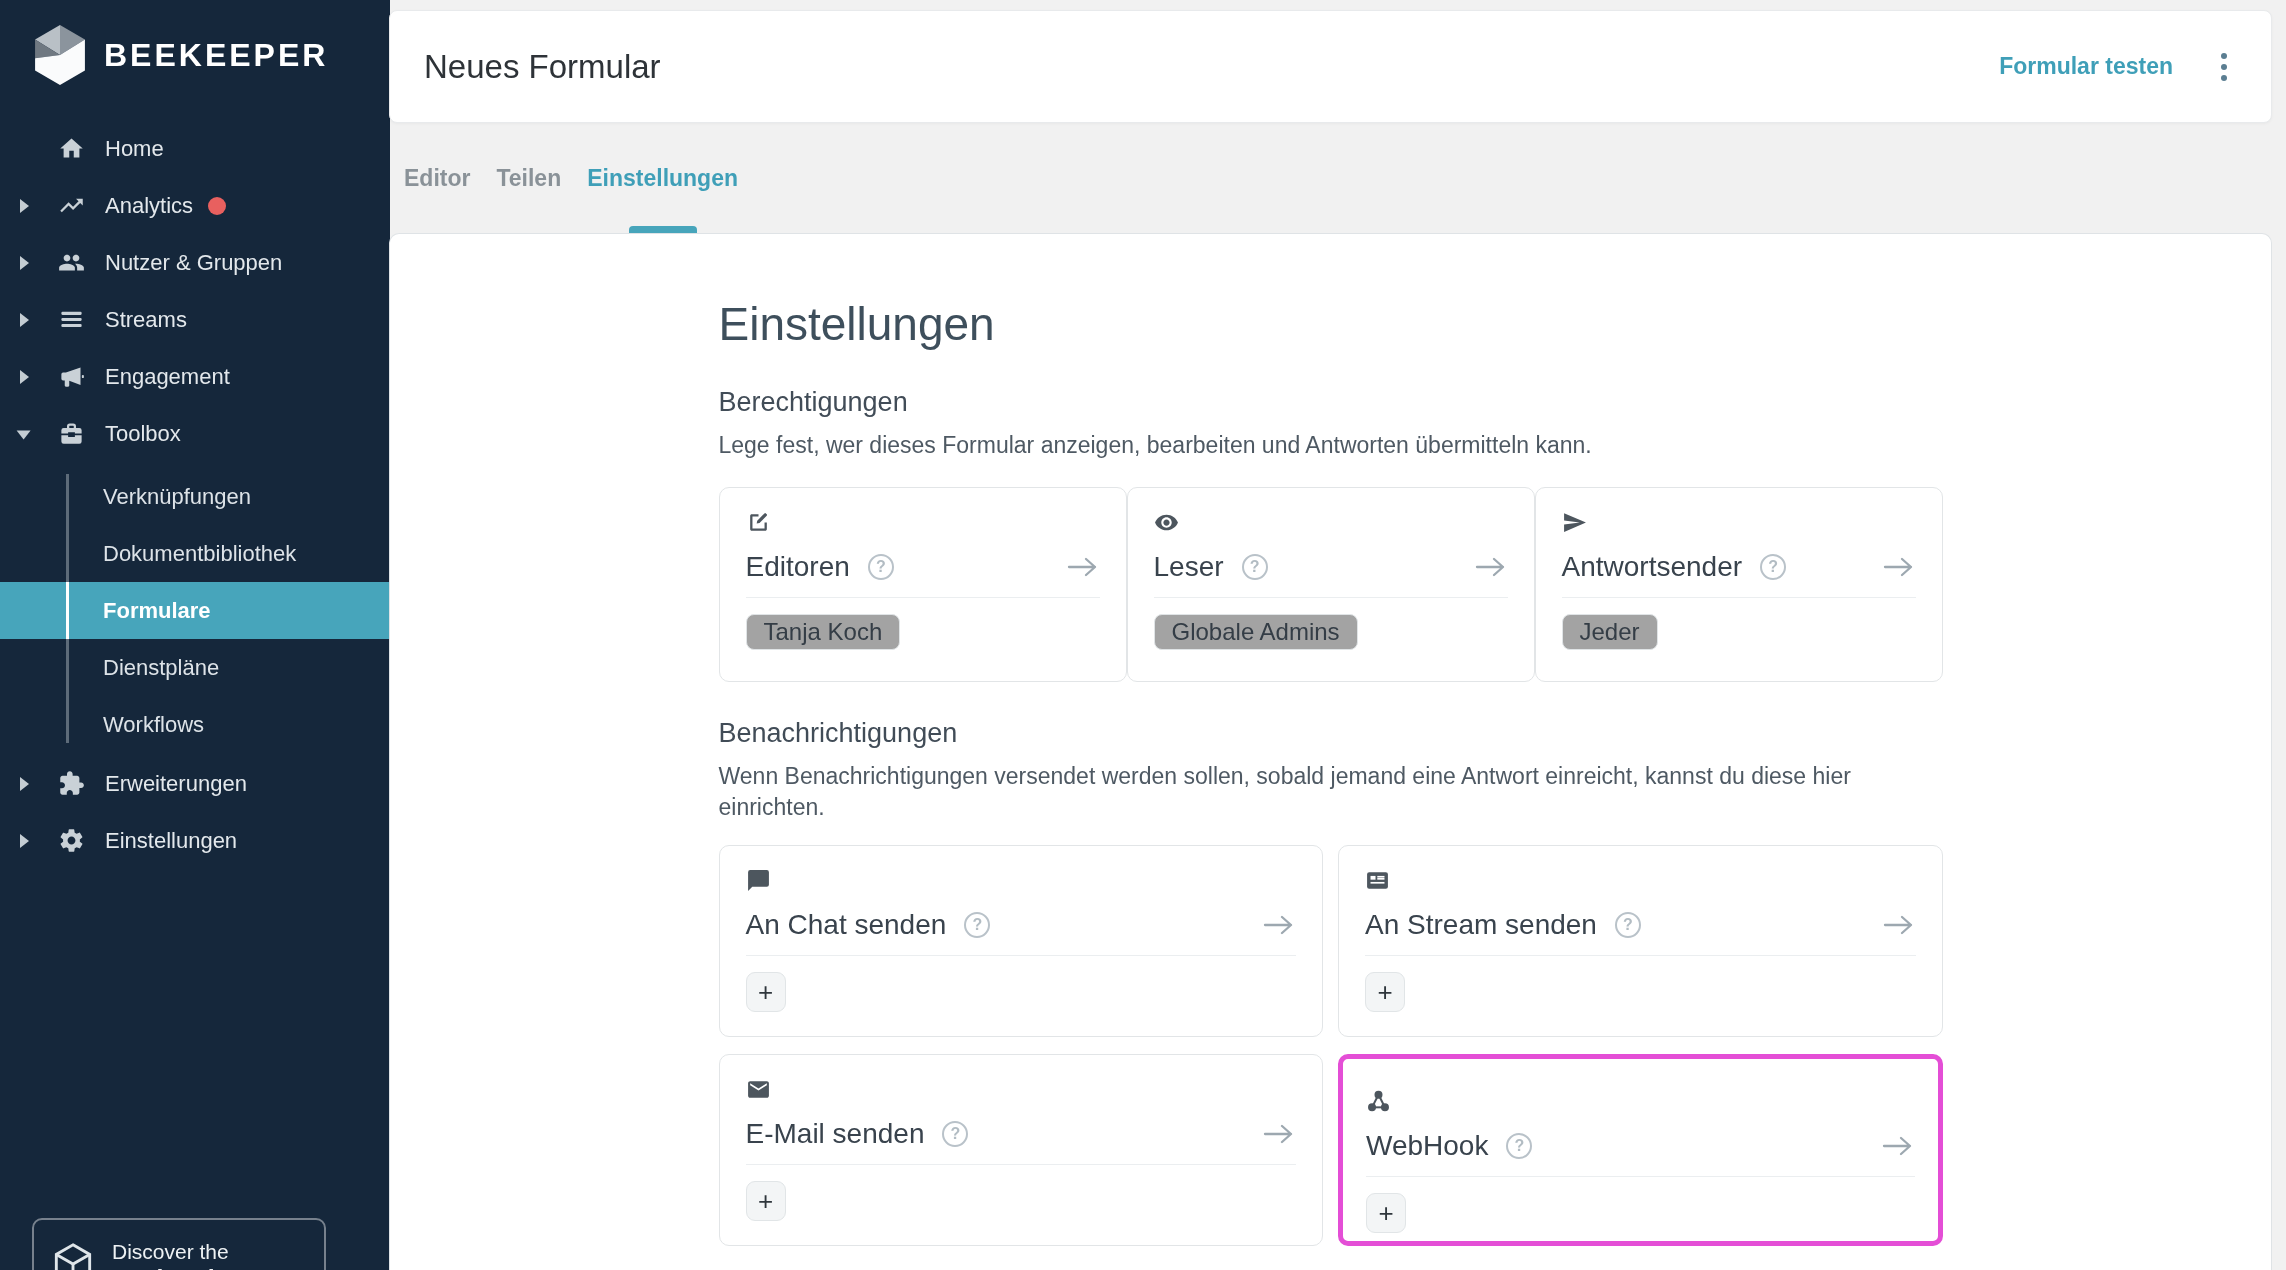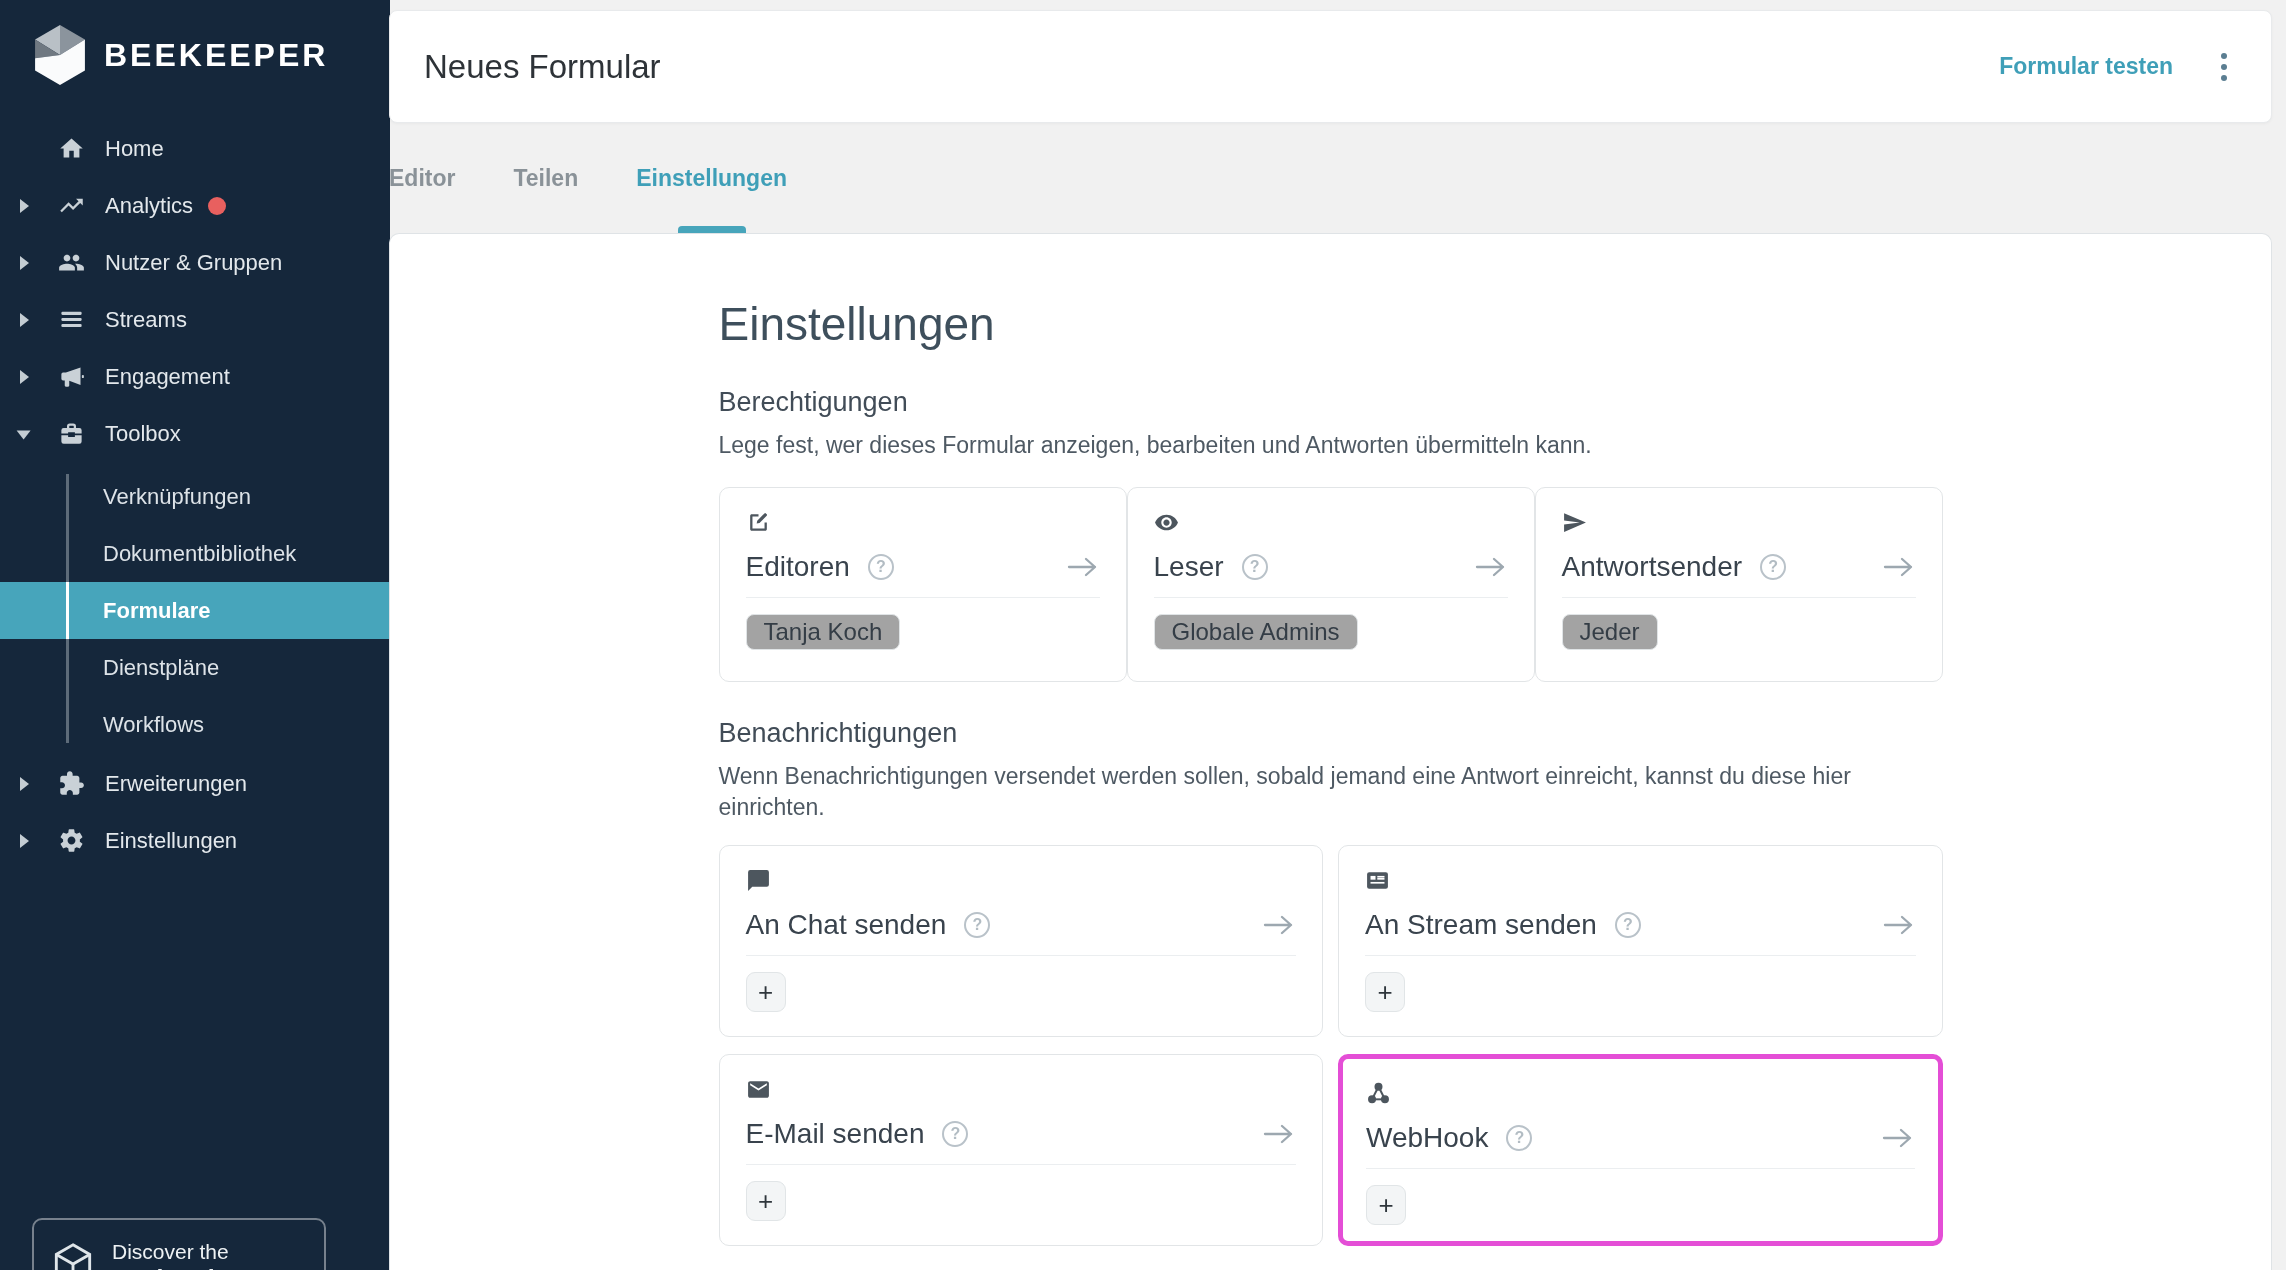--- a/index.html
+++ b/index.html
@@ -42,37 +42,37 @@
   
   .header{position:absolute;left:389px;top:10px;width:1883px;height:113px;background:#FFFFFF;
           border:1px solid #E8EAEC;border-radius:8px;display:flex;align-items:center;
           padding:0 40px 0 34px;box-shadow:0 1px 3px rgba(0,0,0,.04);}
   .header-title{font-size:33px;color:#2E3338;font-weight:400;}
   .header-right{margin-left:auto;display:flex;align-items:center;gap:44px;}
   .test-link{color:var(--teal-text);font-size:23px;font-weight:700;cursor:pointer;}
   .kebab{display:flex;flex-direction:column;gap:5px;cursor:pointer;padding:4px;}
   .kebab i{width:6px;height:6px;border-radius:50%;background:#5B7E92;display:block;}
   
-  .tabs{position:absolute;left:369px;top:124px;height:109px;display:flex;align-items:stretch;padding-left:20px;gap:58px;z-index:2;}
+  .tabs{position:absolute;left:384px;top:124px;height:109px;display:flex;align-items:stretch;padding-left:20px;gap:26px;z-index:2;}
   .tab{font-size:23px;font-weight:700;color:#8A9298;position:relative;display:flex;align-items:center;cursor:pointer;}
   .tab.active{color:var(--teal-text);}
   .tab.active::after{content:"";position:absolute;bottom:0;left:50%;transform:translateX(-50%);
                      width:68px;height:7px;background:var(--teal);border-radius:4px 4px 0 0;}
   
   .content{position:absolute;left:389px;top:233px;width:1883px;height:1037px;background:#FFFFFF;
            border:1px solid #DFE3E6;border-bottom:none;border-radius:10px 10px 0 0;}
   .content-inner{width:1224px;margin:0 auto;padding-top:64px;}
   .page-title{font-size:46px;font-weight:400;color:#3E4F5C;line-height:53px;}
   .section-heading{font-size:27px;font-weight:500;color:#414C57;margin-top:36px;line-height:31px;}
   .section-desc{font-size:23px;color:#4E5963;margin-top:12px;line-height:31px;max-width:1200px;}
   .grid-3{display:grid;grid-template-columns:repeat(3,1fr);margin-top:26px;}
   .grid-2{display:grid;grid-template-columns:1fr 1fr;column-gap:15px;row-gap:17px;margin-top:22px;}
   .card{border:1.6px solid #E2E5E7;border-radius:10px;padding:22px 26px;height:195px;background:#FFFFFF;cursor:pointer;}
   .grid-2 .card{height:192px;}
-  .card.highlighted{border:5px solid var(--magenta);padding:22px 23px;}
+  .card.highlighted{border:5px solid var(--magenta);padding:30px 23px;}
   .card-icon{height:28px;display:flex;align-items:flex-start;}
   .card-icon svg{width:25px;height:25px;fill:#4D565E;}
   .card-title-row{display:flex;align-items:center;margin-top:13px;gap:18px;}
   .card-title{font-size:28px;color:#39434D;}
   .help-circle{width:26px;height:26px;border:2px solid #B9C2C9;border-radius:50%;color:#B2BCC3;
                font-size:16px;font-weight:700;display:flex;align-items:center;justify-content:center;flex:none;cursor:pointer;}
   .arrow{margin-left:auto;display:flex;align-items:center;cursor:pointer;}
   .arrow svg{width:34px;height:26px;stroke:#9DA8B0;stroke-width:2.3;fill:none;stroke-linecap:round;stroke-linejoin:round;}
   .card-divider{border-top:1.6px solid #EBEEF0;margin-top:14px;}
   .chip{display:inline-flex;margin-top:16px;padding:0 17px;background:#a3a3a3;border:1.6px solid #E0E4E6;

